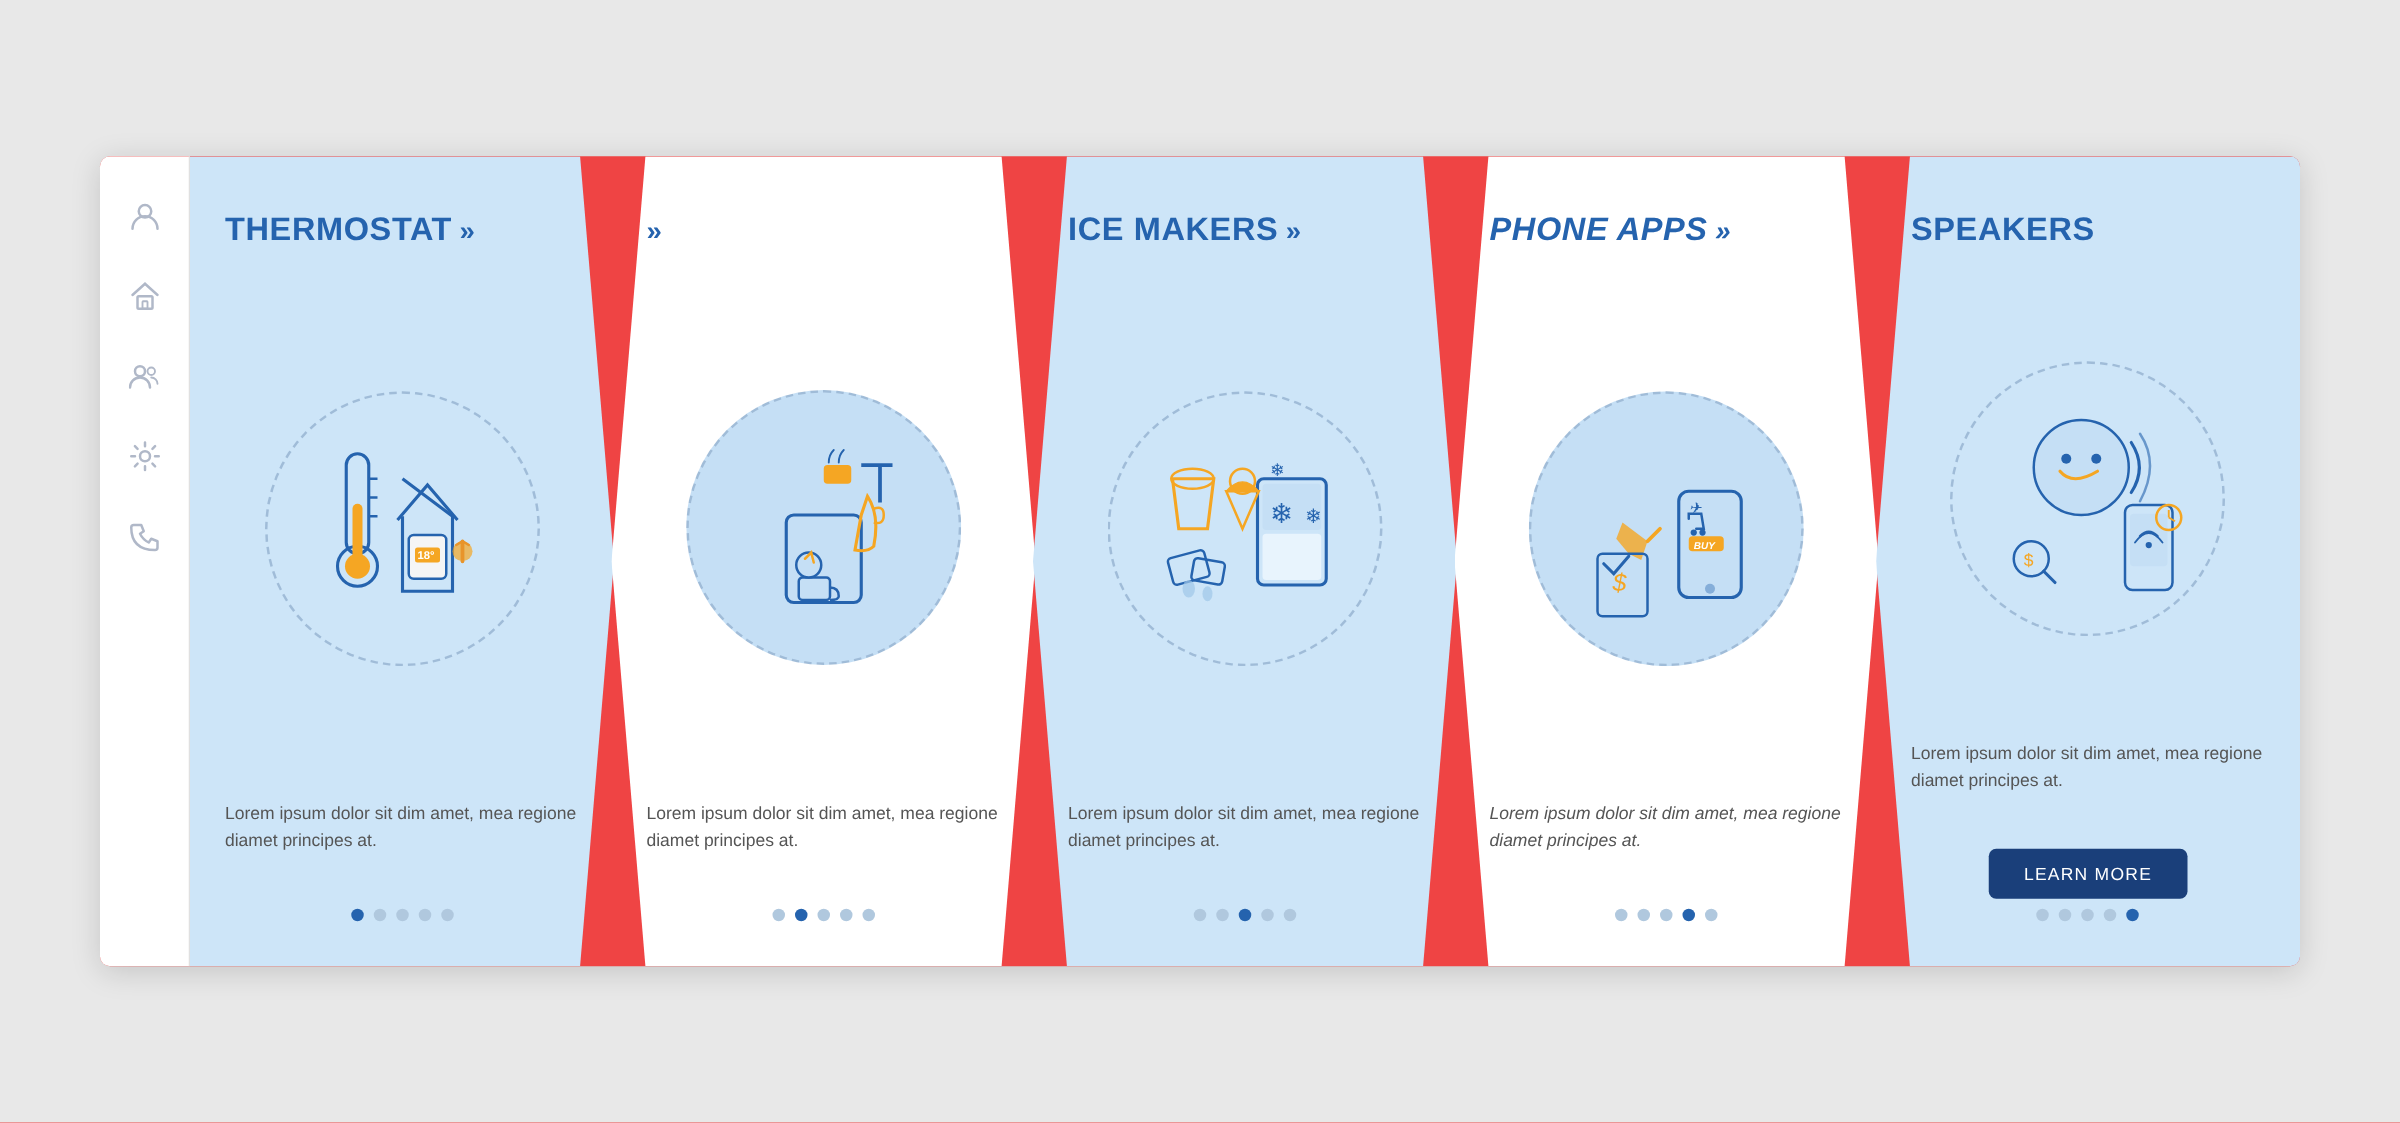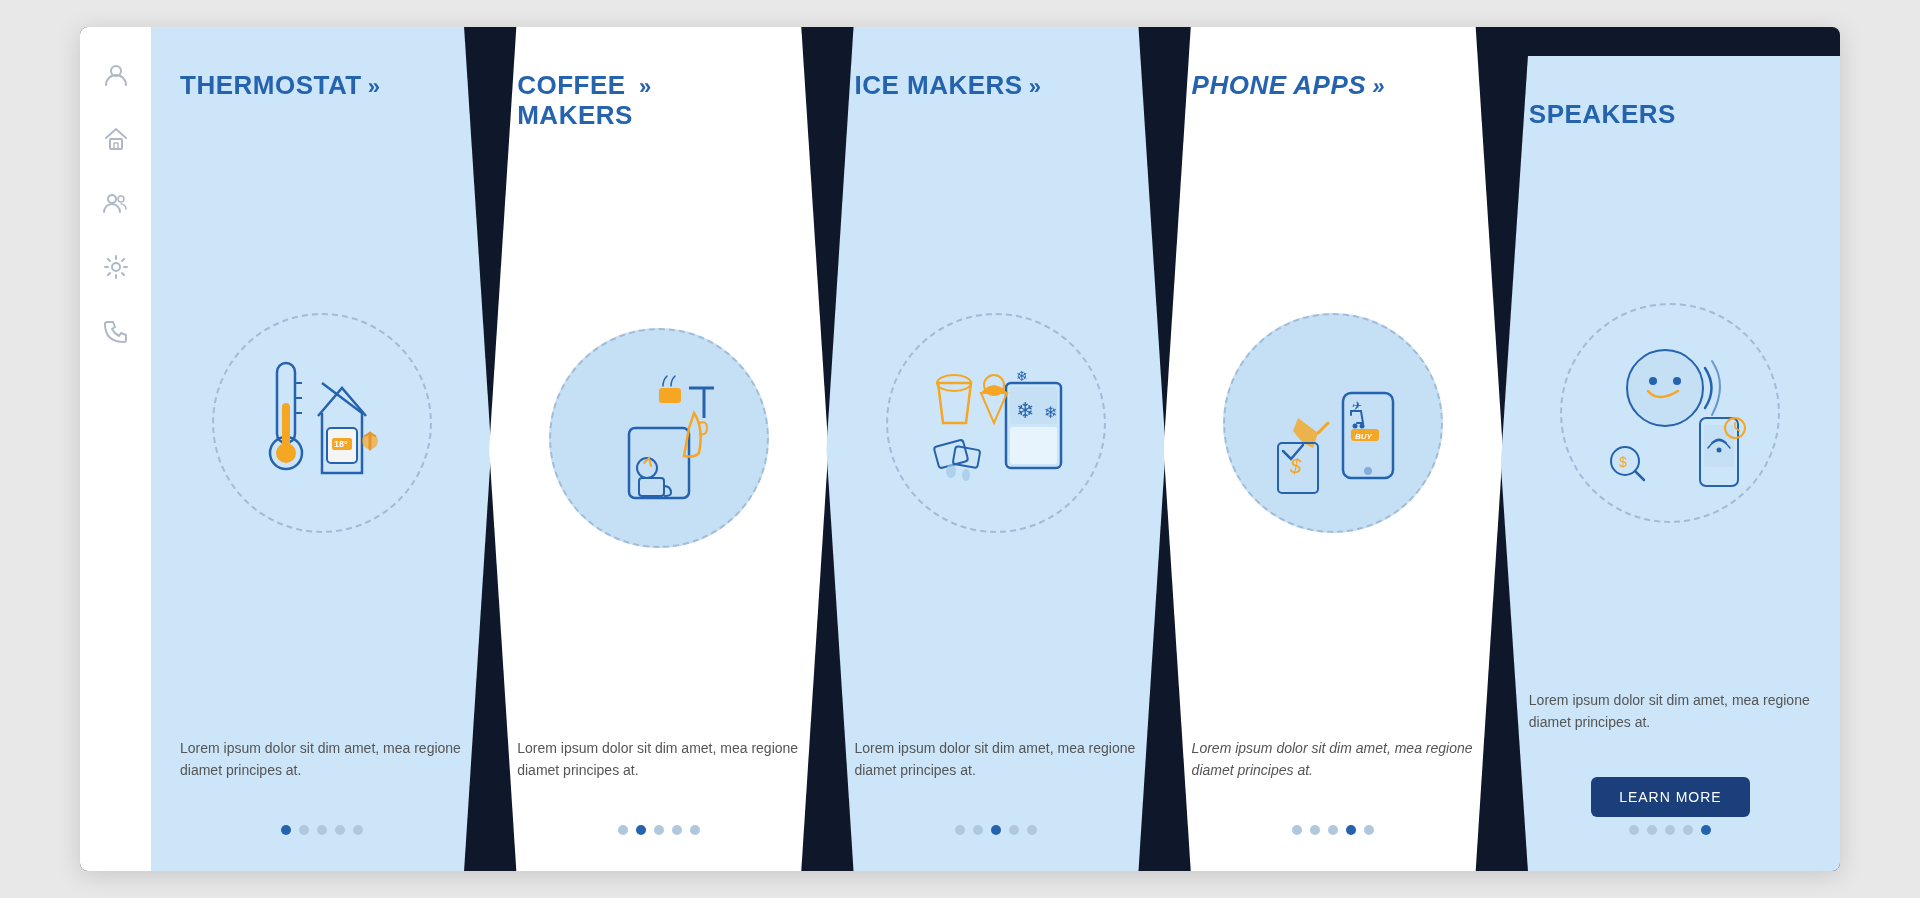--- a/index.html
+++ b/index.html
@@ -6,22 +6,22 @@
     body {
       background: #e8e8e8;
       display: flex;
       align-items: center;
       justify-content: center;
       min-height: 898px;
       font-family: 'Segoe UI', Arial, sans-serif;
     }
     .outer-container {
       width: 1760px;
-      height: 844px;
-      background: #0f172a;
+      height: 648px;
+      background: #ef4444;
       border-radius: 8px;
       display: flex;
       overflow: hidden;
       box-shadow: 0 4px 24px rgba(0,0,0,0.15);
     }
     
     .sidebar {
       width: 72px;
       background: #fff;
       display: flex;
@@ -228,22 +228,20 @@
           <div class="dot"></div>
           <div class="dot"></div>
           <div class="dot"></div>
         </div>
       </div>
     </div>
 
     <div class="panel-wrap" style="background:#fff; clip-path: polygon(8% 0, 92% 0, 100% 50%, 92% 100%, 8% 100%, 0% 50%); margin-left:-2px;">
       <div class="panel-inner">
         <div class="panel-title">
-          <span style="white-space:pre-line;">COFFEE
-MAKERS</span>
           <span class="chevron">»</span>
         </div>
         <div class="illustration-area">
           <div class="illustration-circle filled">
             <svg class="illus-svg" viewBox="0 0 200 200" fill="none">
 
               <rect x="70" y="90" width="60" height="70" rx="6" fill="none" stroke="#2563ae" stroke-width="2.5"></rect>
               <rect x="75" y="95" width="50" height="30" rx="4" fill="#c5dff5"></rect>
 
               <rect x="80" y="140" width="25" height="18" rx="3" fill="none" stroke="#2563ae" stroke-width="2"></rect>
@@ -357,21 +355,21 @@
         <div class="dots-row">
           <div class="dot"></div>
           <div class="dot"></div>
           <div class="dot"></div>
           <div class="dot active"></div>
           <div class="dot"></div>
         </div>
       </div>
     </div>
 
-    <div class="panel-wrap" style="background:#cde5f8; clip-path: polygon(8% 0, 100% 0, 100% 100%, 8% 100%, 0% 50%); margin-left:-2px;margin-top:29px;">
+    <div class="panel-wrap" style="background:#cde5f8; clip-path: polygon(8% 0, 100% 0, 100% 100%, 8% 100%, 0% 50%); margin-left:-2px;">
       <div class="panel-inner">
         <div class="panel-title">
           <span>SPEAKERS</span>
         </div>
         <div class="illustration-area">
           <div class="illustration-circle">
             <svg class="illus-svg" viewBox="0 0 200 200" fill="none">
 
               <circle cx="95" cy="75" r="38" fill="#c5dff5" stroke="#2563ae" stroke-width="2"></circle>
               <path d="M78 78 Q88 90 108 78" fill="none" stroke="#f5a623" stroke-width="2.5" stroke-linecap="round"></path>

